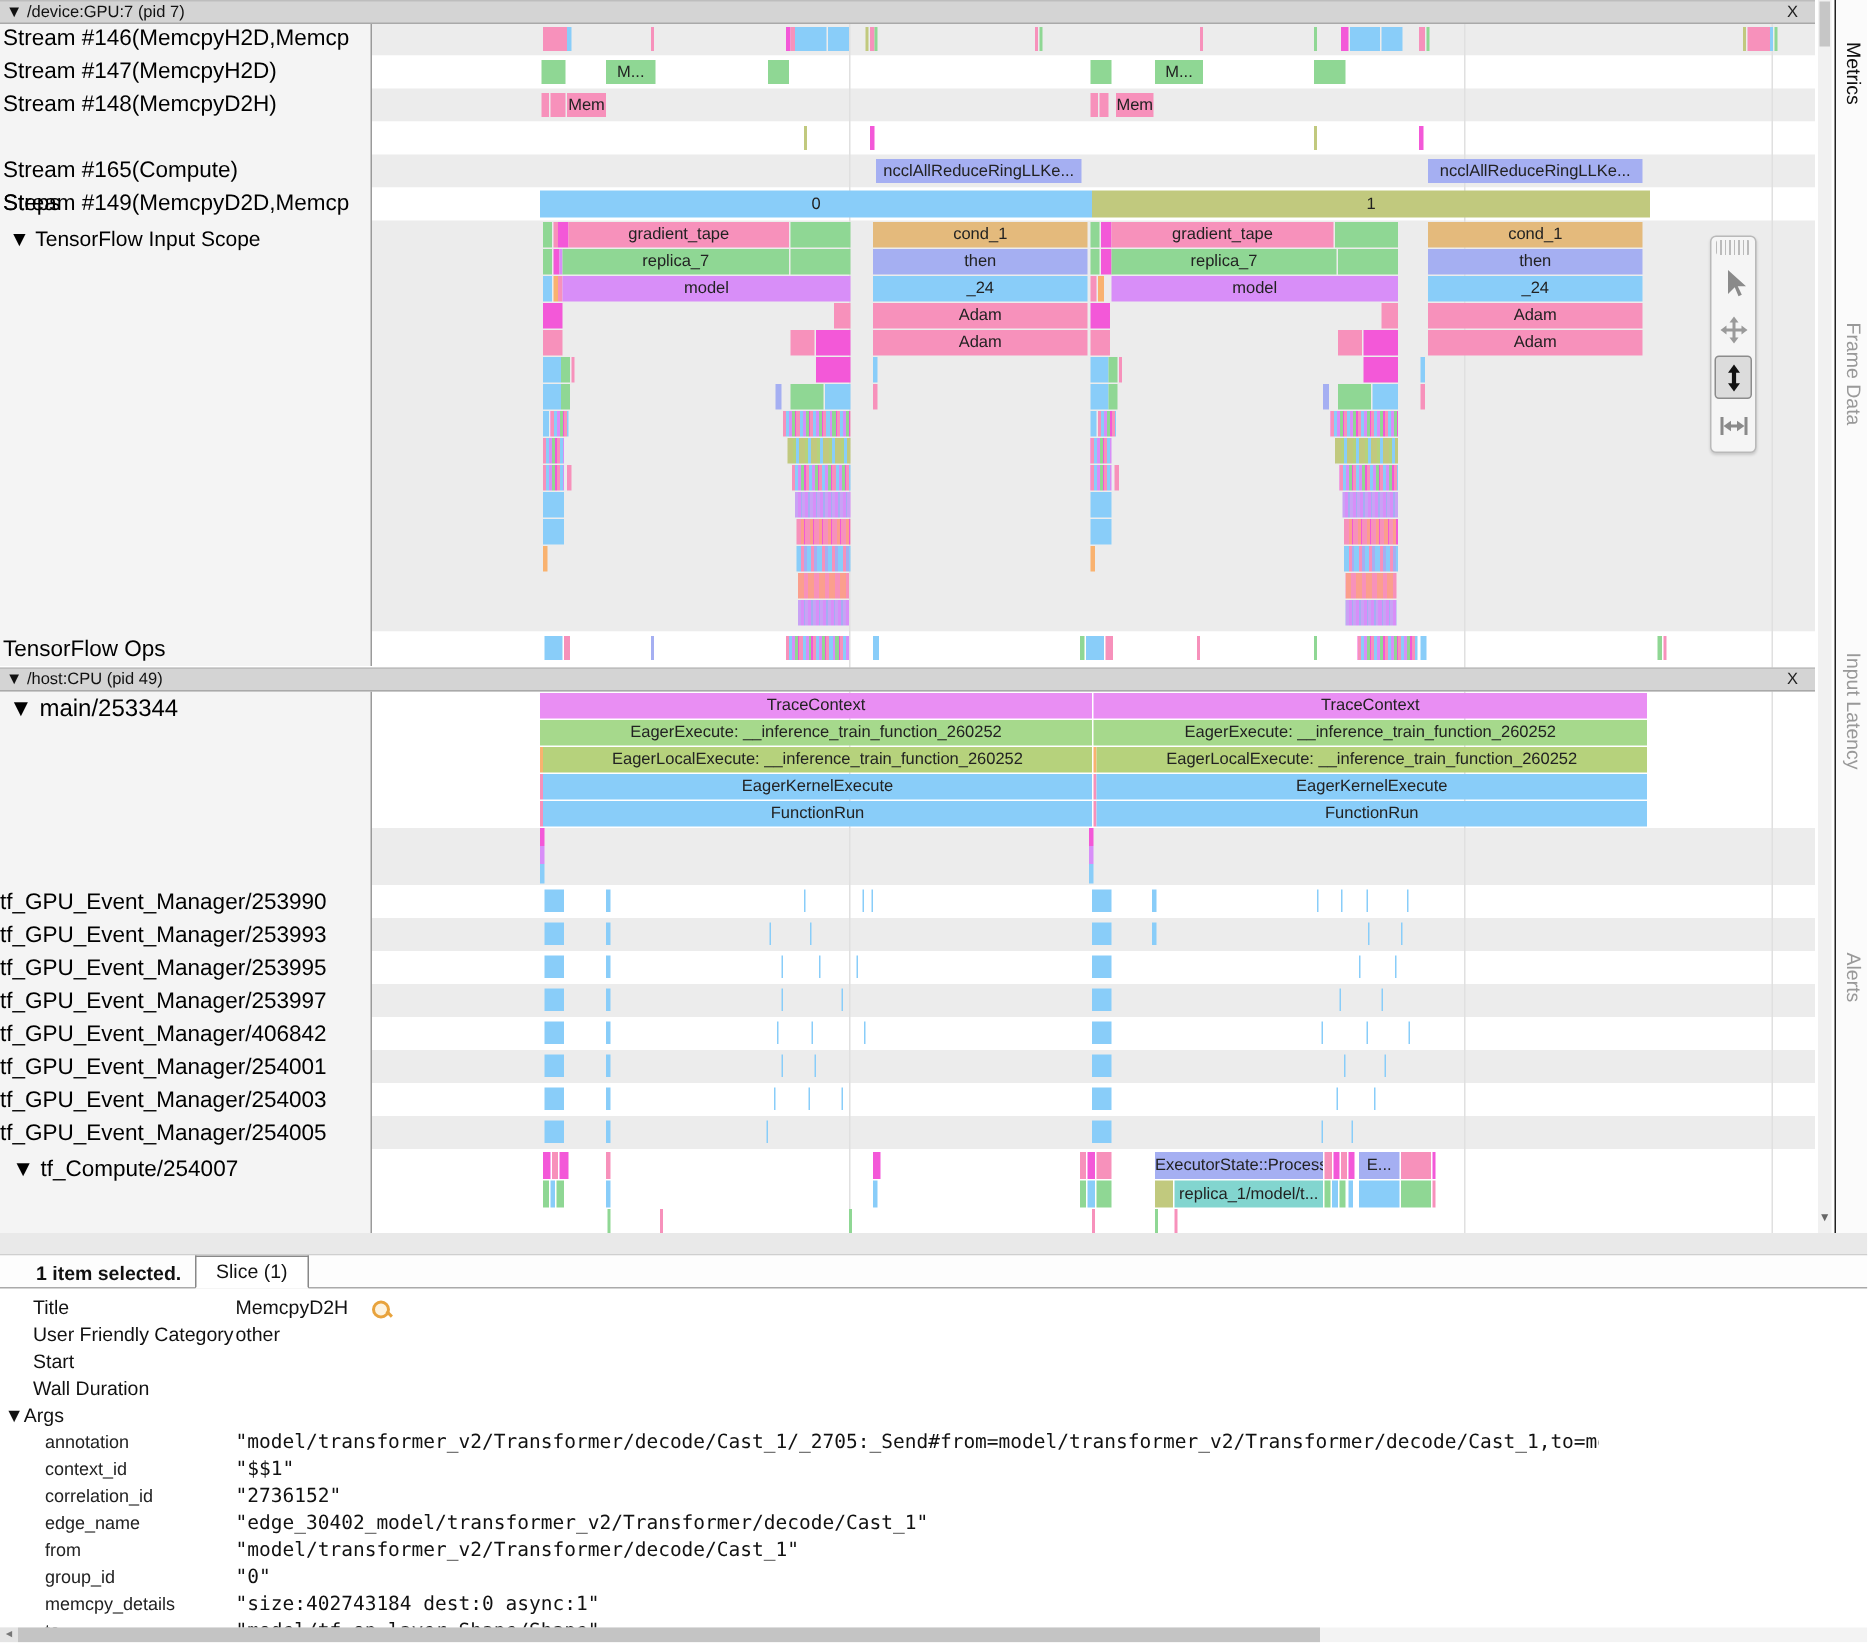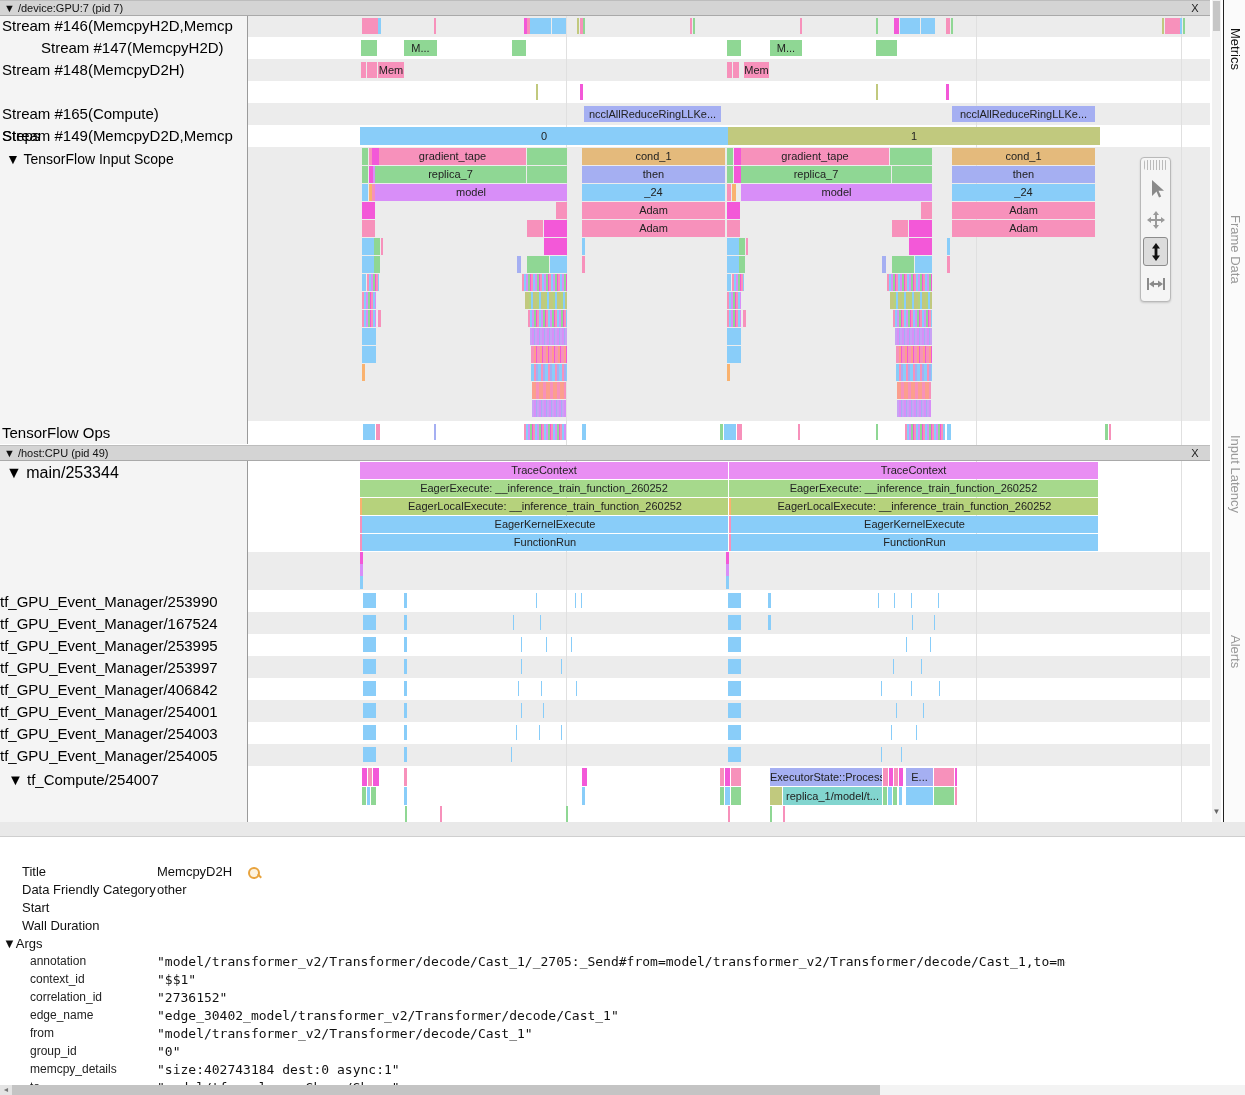--- a/index.html
+++ b/index.html
@@ -383,30 +383,30 @@
         <div class="ev" style="left: 440px; top: 806px; width: 2px; height: 16px; line-height: 16px; background: rgb(247, 145, 187);"></div>
         <div class="ev" style="left: 566px; top: 806px; width: 2px; height: 16px; line-height: 16px; background: rgb(143, 215, 148);"></div>
         <div class="ev" style="left: 728px; top: 806px; width: 2px; height: 16px; line-height: 16px; background: rgb(247, 145, 187);"></div>
         <div class="ev" style="left: 770px; top: 806px; width: 2px; height: 16px; line-height: 16px; background: rgb(143, 215, 148);"></div>
         <div class="ev" style="left: 783px; top: 806px; width: 2px; height: 16px; line-height: 16px; background: rgb(247, 145, 187);"></div>
       </div>
     <div class="gutter" style="top:16px;height:428px;"></div>
     <div class="gutter" style="top:461px;height:361px;"></div>
     <div id="labellayer">
         <div class="rowlabel" style="left: 2px; top: 17px; font-size: 15px;">Stream #146(MemcpyH2D,Memcp</div>
-        <div class="rowlabel" style="left: 2px; top: 39px; font-size: 15px; margin-left: 39px;">Stream #147(MemcpyH2D)</div>
+        <div class="rowlabel" style="left: 2px; top: 39px; font-size: 15px;">Stream #147(MemcpyH2D)</div>
         <div class="rowlabel" style="left: 2px; top: 61px; font-size: 15px;">Stream #148(MemcpyD2H)</div>
         <div class="rowlabel" style="left: 2px; top: 83px; font-size: 15px; margin-top: 44px;">Stream #149(MemcpyD2D,Memcp</div>
         <div class="rowlabel" style="left: 2px; top: 105px; font-size: 15px;">Stream #165(Compute)</div>
         <div class="rowlabel" style="left: 2px; top: 127px; font-size: 15px;">Steps</div>
         <div class="rowlabel" style="left: 6px; top: 151px; font-size: 14px;">▼  TensorFlow Input Scope</div>
         <div class="rowlabel" style="left: 2px; top: 424px; font-size: 15px;">TensorFlow Ops</div>
         <div class="rowlabel" style="left: 6px; top: 464px; font-size: 16px;">▼  main/253344</div>
         <div class="rowlabel" style="left: 0px; top: 593px; font-size: 15px;">tf_GPU_Event_Manager/253990</div>
-        <div class="rowlabel" style="left: 0px; top: 615px; font-size: 15px;">tf_GPU_Event_Manager/167524</div>
+        <div class="rowlabel" style="left: 0px; top: 615px; font-size: 15px;">tf_GPU_Event_Manager/253993</div>
         <div class="rowlabel" style="left: 0px; top: 637px; font-size: 15px;">tf_GPU_Event_Manager/253995</div>
         <div class="rowlabel" style="left: 0px; top: 659px; font-size: 15px;">tf_GPU_Event_Manager/253997</div>
         <div class="rowlabel" style="left: 0px; top: 681px; font-size: 15px;">tf_GPU_Event_Manager/406842</div>
         <div class="rowlabel" style="left: 0px; top: 703px; font-size: 15px;">tf_GPU_Event_Manager/254001</div>
         <div class="rowlabel" style="left: 0px; top: 725px; font-size: 15px;">tf_GPU_Event_Manager/254003</div>
         <div class="rowlabel" style="left: 0px; top: 747px; font-size: 15px;">tf_GPU_Event_Manager/254005</div>
         <div class="rowlabel" style="left: 8px; top: 771px; font-size: 15px;">▼  tf_Compute/254007</div>
       </div>
 
     <div class="hdr" style="top:0;">
@@ -467,31 +467,35 @@
 
   <div id="sidebar">
       <div class="vtab active" style="top: 28px;">Metrics</div>
       <div class="vtab" style="top: 215px;">Frame Data</div>
       <div class="vtab" style="top: 435px;">Input Latency</div>
       <div class="vtab" style="top: 635px;">Alerts</div>
     </div>
 
   <div id="bottom">
     <div id="strip"></div>
+    <div id="tabbar">
+      <span id="selcount">1 item selected.</span>
+      <span id="slicetab">Slice (1)</span>
+    </div>
     <div id="fields">
         <div class="frow" style="top: 42px; left: 0px; width: 1245px; height: 18px;">
           <div class="fkey">Title</div>
           <div class="fval">MemcpyD2H</div>
           <div class="mag" style="left: 248px; top: 2px;">
             <div class="lens"></div>
             <div class="handle"></div>
           </div>
         </div>
         <div class="frow" style="top: 60px; left: 0px; width: 1245px; height: 18px;">
-          <div class="fkey">Data Friendly Category</div>
+          <div class="fkey">User Friendly Category</div>
           <div class="fval">other</div>
         </div>
         <div class="frow" style="top: 78px; left: 0px; width: 1245px; height: 18px;">
           <div class="fkey">Start</div>
           <div class="fval"></div>
         </div>
         <div class="frow" style="top: 96px; left: 0px; width: 1245px; height: 18px;">
           <div class="fkey">Wall Duration</div>
           <div class="fval"></div>
         </div>

